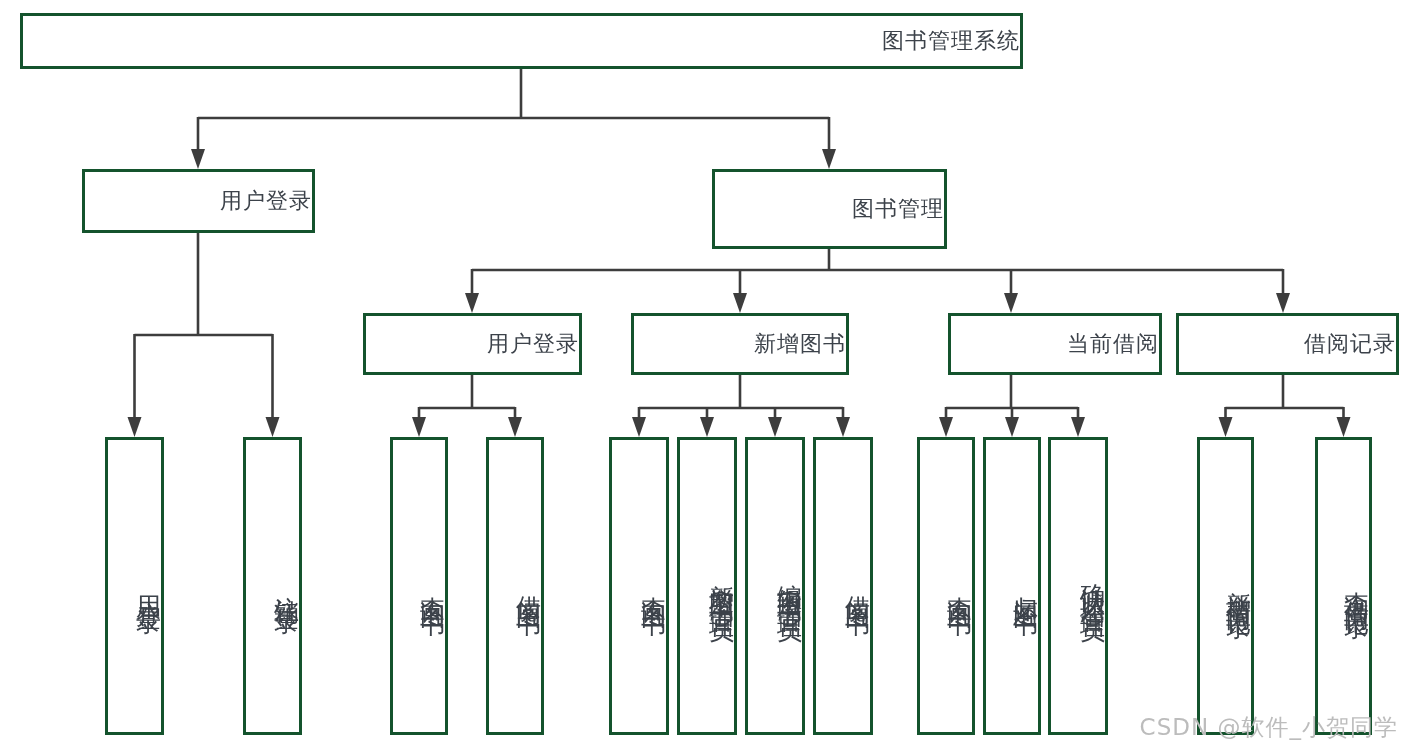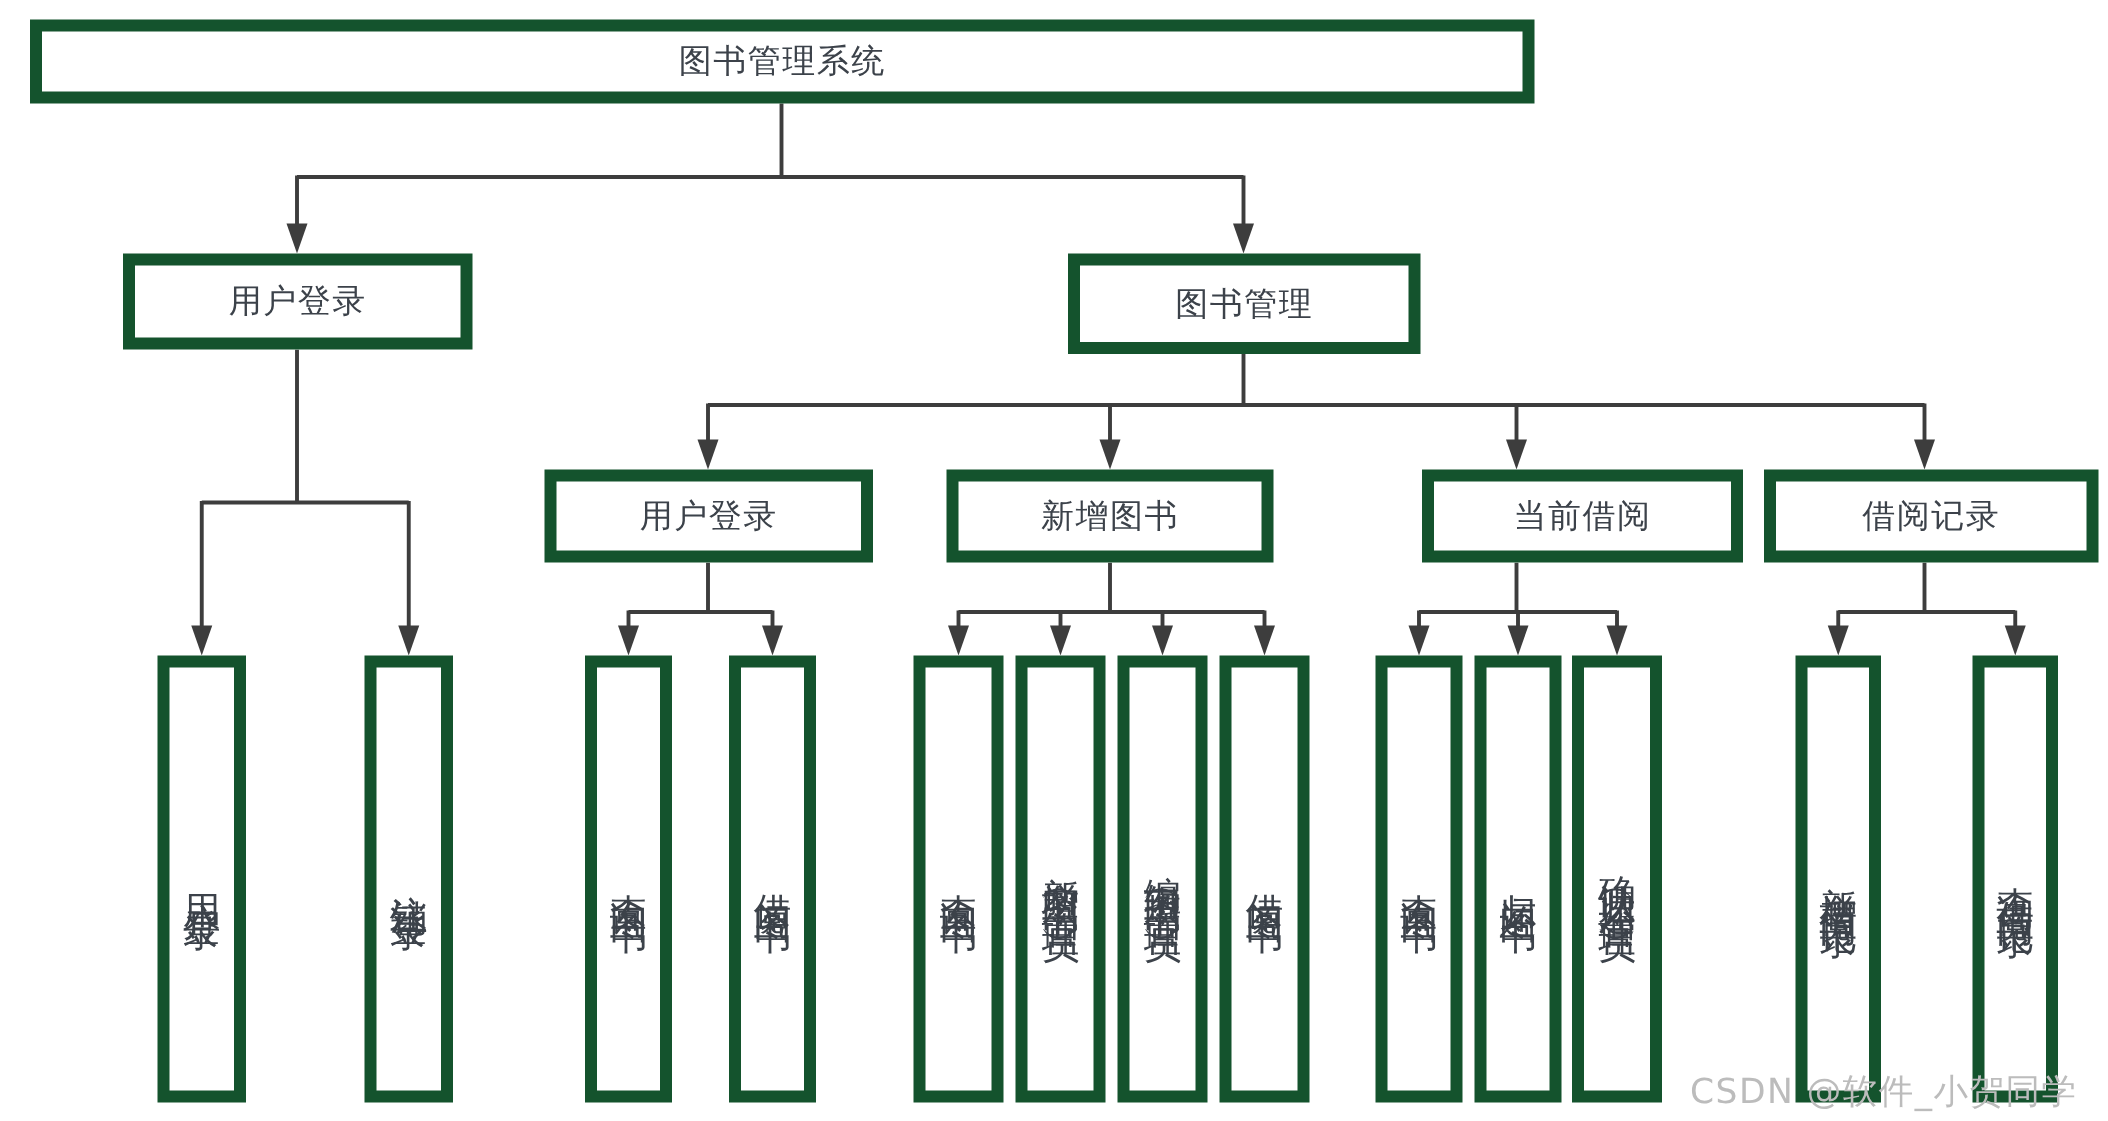--- a/index.html
+++ b/index.html
@@ -7,40 +7,40 @@
     position:relative;
     width:1405px; height:747px;
     background:#ffffff;
     font-family:"DejaVu Sans","Liberation Sans",sans-serif;
     overflow:hidden;
   }
   svg.connectors { position:absolute; left:0; top:0; width:1405px; height:747px; }
   .box {
     position:absolute;
     box-sizing:border-box;
-    border:8px solid #14532d;
+    border:3px solid #14532d;
     background:#ffffff;
     display:flex;
     align-items:center;
-    justify-content:center;
+    justify-content:flex-end;
     color:#3c424a;
   }
   .hlabel { font-size:22px; letter-spacing:1px; white-space:nowrap; }
   .root-label { font-size:22px; letter-spacing:1px; }
   .leaf .vtext {
     writing-mode:vertical-rl;
     text-orientation:mixed;
     font-size:25px;
     letter-spacing:5px;
     line-height:1;
     white-space:nowrap;
   }
   .watermark {
     position:absolute;
-    right:20px;
+    right:7px;
     bottom:4px;
     font-size:23px;
     color:#bcbcbc;
     letter-spacing:1px;
     z-index:6;
     white-space:nowrap;
     margin-top:10px;
   }
 </style>
 </head>
@@ -121,21 +121,21 @@
     </g>
   </svg>
 
   <div class="box" style="left:20px;top:13px;width:1003px;height:56px;">
     <span class="root-label">图书管理系统</span>
   </div>
 
   <div class="box" style="left:82px;top:169px;width:233px;height:64px;">
     <span class="hlabel">用户登录</span>
   </div>
-  <div class="box" style="left:712px;top:169px;width:235px;height:67px;">
+  <div class="box" style="left:712px;top:169px;width:235px;height:80px;">
     <span class="hlabel">图书管理</span>
   </div>
 
   <div class="box" style="left:363px;top:313px;width:219px;height:62px;">
     <span class="hlabel">用户登录</span>
   </div>
   <div class="box" style="left:631px;top:313px;width:218px;height:62px;">
     <span class="hlabel">新增图书</span>
   </div>
   <div class="box" style="left:904px;top:313px;width:214px;height:62px;margin-left:44px;">

